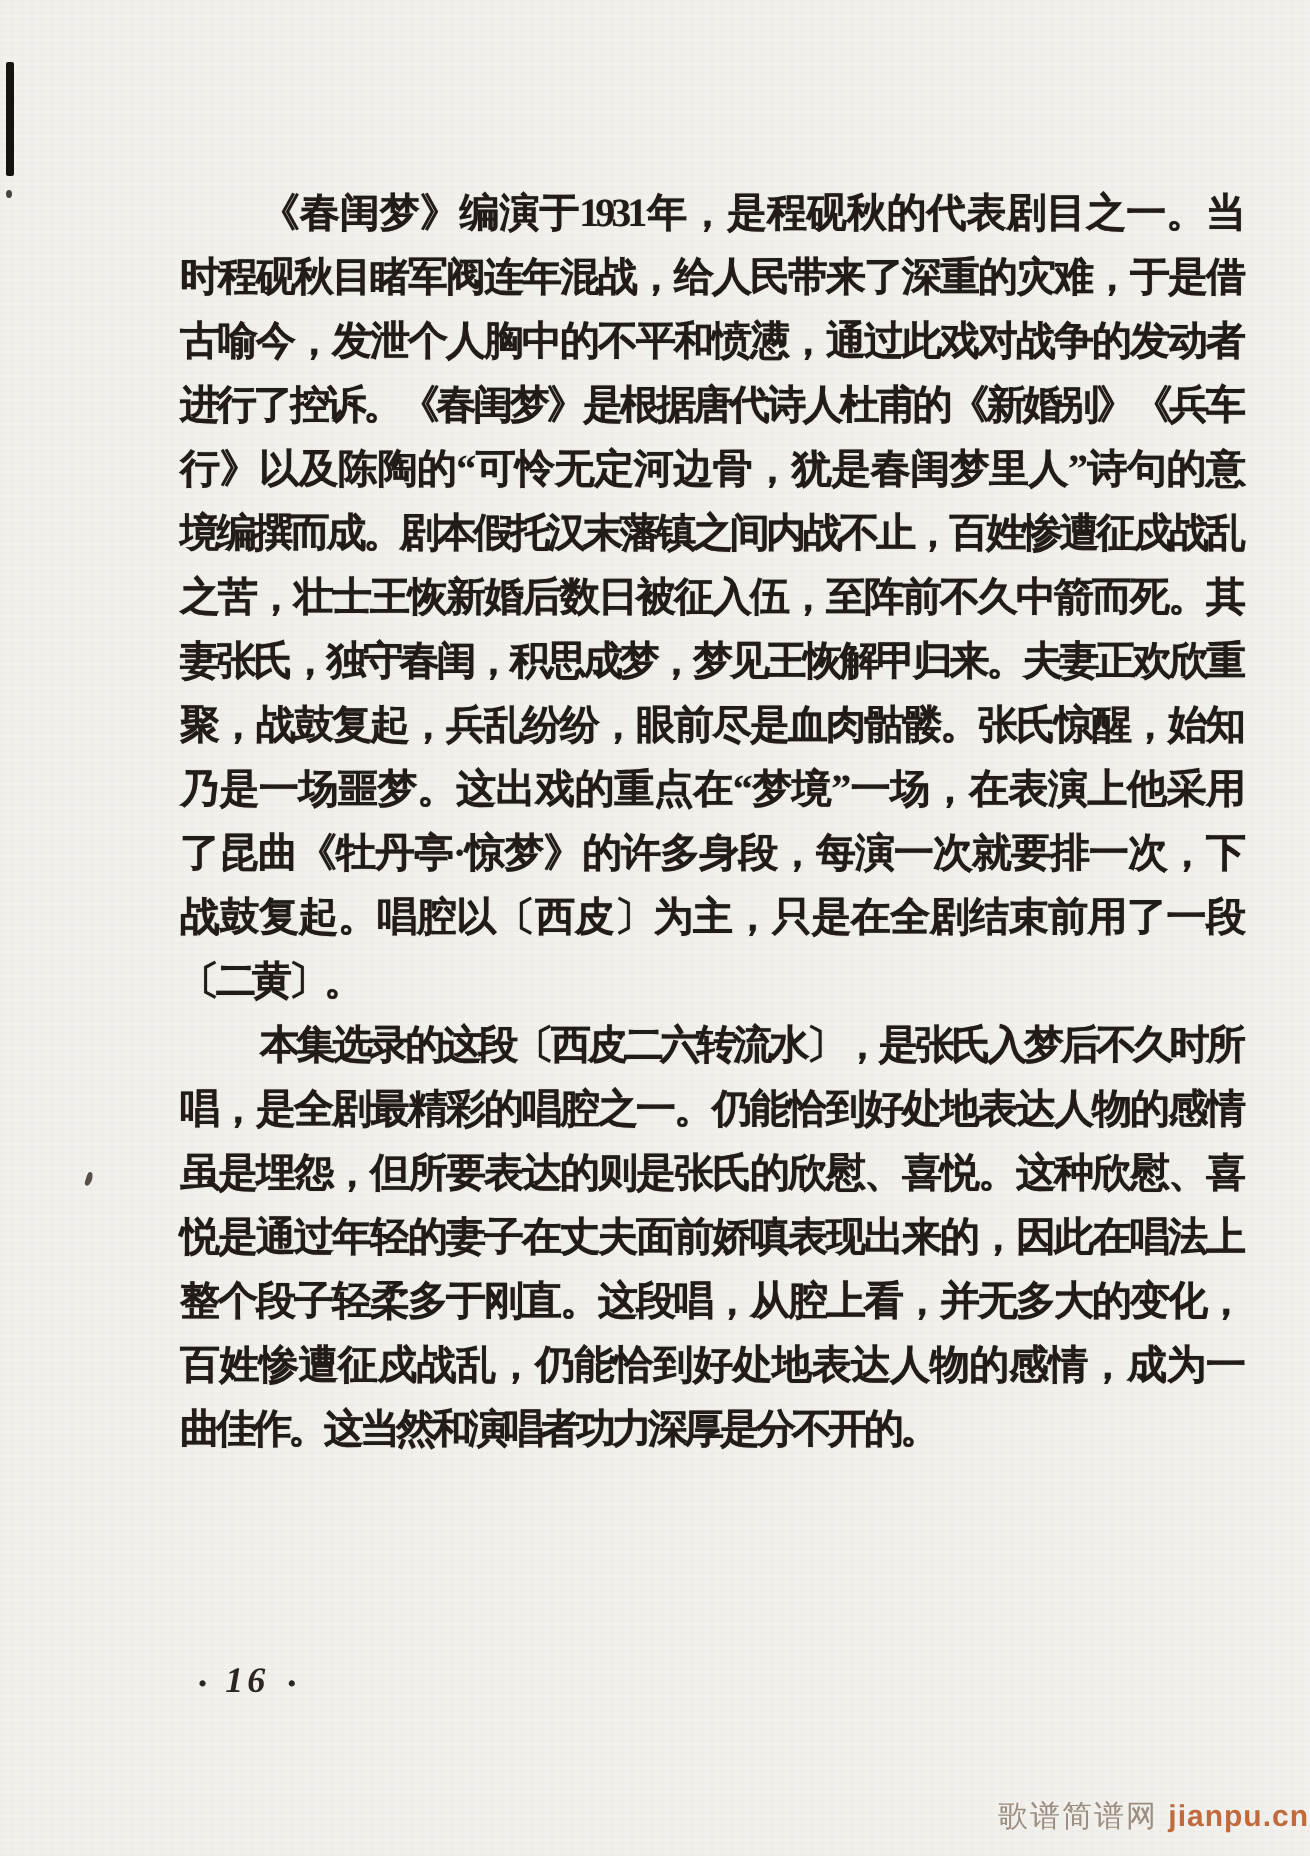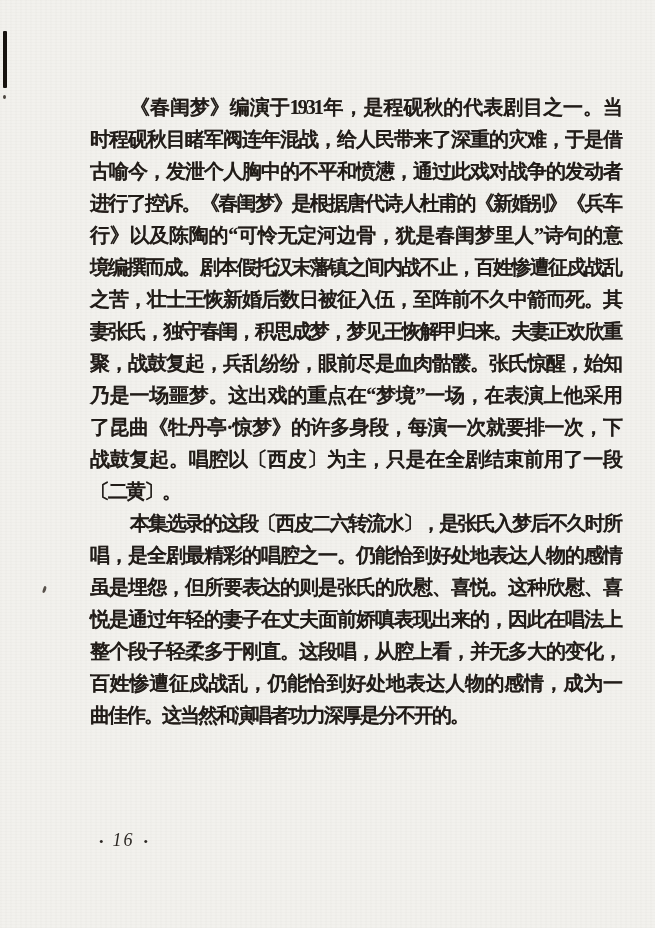--- a/index.html
+++ b/index.html
@@ -84,21 +84,21 @@
     gap: 9px;
   }
   .page-number .dot {
     font-size: 13px;
     line-height: 1;
     transform: translateY(1px);
   }
   .page-number .num {
     font-style: italic;
     letter-spacing: 2px;
-    font-weight: 400;
+    font-weight: 700;
   }
   .watermark {
     position: absolute;
     left: 499px;
     top: 899px;
     font-size: 15px;
     letter-spacing: 1px;
     white-space: nowrap;
     font-family: "Liberation Sans", "DejaVu Sans", sans-serif;
   }
@@ -136,14 +136,19 @@
     <div class="line">百姓惨遭征戍战乱，仍能恰到好处地表达人物的感情，成为一</div>
     <div class="line para-end">曲佳作。这当然和演唱者功力深厚是分不开的。</div>
   </div>
 
   <div class="page-number">
     <span class="dot">•</span>
     <span class="num">16</span>
     <span class="dot">•</span>
   </div>
 
+  <div class="watermark">
+    <span class="wm-name">歌谱简谱网</span>
+    <span> </span>
+    <span class="wm-url">jianpu.cn</span>
+  </div>
 
 </div>
 
 </body></html>

